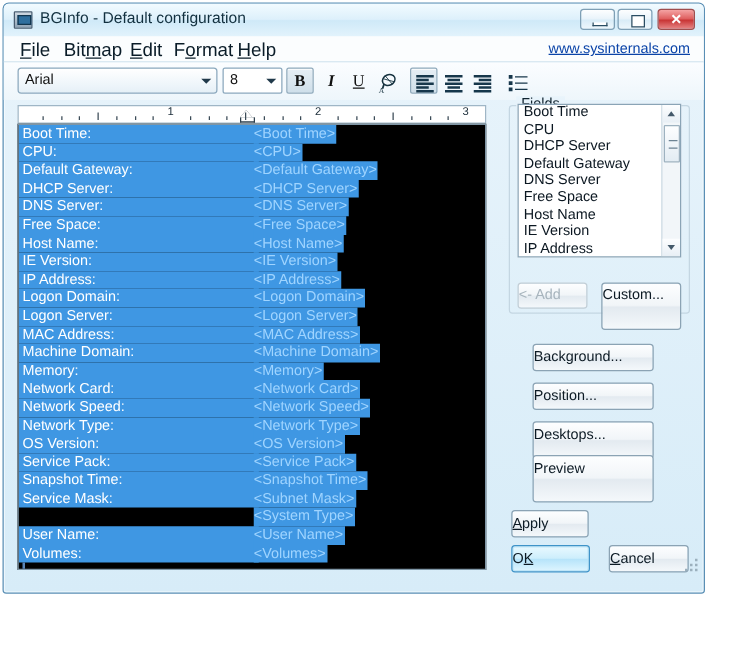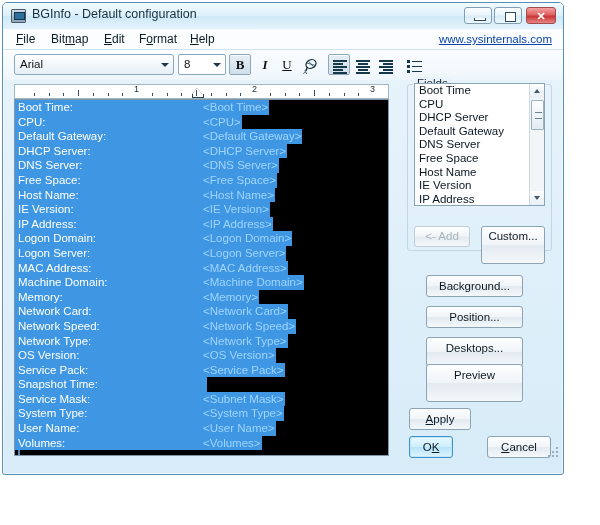--- a/index.html
+++ b/index.html
@@ -68,21 +68,21 @@
   }
 
   
   #menubar {
     position: absolute; left: 0; top: 26px; width: 100%; height: 21px;
     background: #fbfdfe;
     border-bottom: 1px solid #cfe2ee;
   }
   .menu-item {
     position: absolute; top: 3px;
-    font-size: 12px; color: #0a1c28; padding: 0 2px;
+    font-size: 15px; color: #0a1c28; padding: 0 2px;
     white-space: nowrap;
     text-align: right;
   }
   .menu-item u { text-decoration: underline; }
   #sysint-link {
     position: absolute; right: 11px; top: 4px;
     font-size: 11.5px; color: #0b44a8;
     text-decoration: underline; white-space: nowrap;
   }
 
@@ -248,38 +248,37 @@
   #sb-thumb::after {
     content: ""; position: absolute; left: 3px; top: 11px; width: 7px; height: 5px;
     border-top: 1px solid #6d8393; border-bottom: 1px solid #6d8393;
   }
 
   .btn {
     position: absolute;
     border: 1px solid #8ba3b4; border-radius: 3px;
     background: linear-gradient(180deg,#fdfeff 0%, #f1f5f8 48%, #e3eaf0 52%, #f4f8fb 100%);
     font-size: 11.5px; color: #0c1a24;
-    text-align: center;
   }
   .btn.disabled { color: #a7b4bd; border-color: #c2ced6; }
   .btn.focus-default {
     border: 1px solid #3f93c8;
     background: linear-gradient(180deg,#eaf9ff 0%, #cdeefc 48%, #b6e4fa 52%, #dff5ff 100%);
     box-shadow: 0 0 0 1px #bfe6f8 inset;
   }
   .btn u { text-decoration: underline; }
 
   #btn-add { left: 411px; top: 223px; width: 56px; height: 21px; line-height: 19px; }
   #btn-custom { left: 478px; top: 223px; width: 64px; height: 38px; line-height: 19px; }
   #btn-background { left: 423px; top: 272px; width: 97px; height: 22px; line-height: 20px; }
   #btn-position { left: 423px; top: 303px; width: 97px; height: 22px; line-height: 20px; }
   #btn-desktops { left: 423px; top: 334px; width: 97px; height: 30px; line-height: 20px; }
   #btn-preview { left: 423px; top: 361px; width: 97px; height: 38px; line-height: 20px; }
   #btn-apply { left: 406px; top: 405px; width: 62px; height: 22px; line-height: 20px; }
-  #btn-ok { left: 406px; top: 433px; width: 44px; height: 22px; line-height: 20px; }
+  #btn-ok { left: 406px; top: 433px; width: 63px; height: 22px; line-height: 20px; }
   #btn-cancel { left: 484px; top: 433px; width: 64px; height: 22px; line-height: 20px; }
 
   #resize-grip {
     position: absolute; right: 4px; bottom: 16px; width: 11px; height: 11px;
   }
   #resize-grip i {
     position: absolute; width: 2px; height: 2px; background: #9bb0bd;
   }
 </style>
 </head>
@@ -483,27 +482,27 @@
         <div class="edit-line">
           <span class="lbl">OS Version:</span>
           <span class="fld">&lt;OS Version&gt;</span>
         </div>
         <div class="edit-line">
           <span class="lbl">Service Pack:</span>
           <span class="fld">&lt;Service Pack&gt;</span>
         </div>
         <div class="edit-line">
           <span class="lbl">Snapshot Time:</span>
+          <span class="fld">&lt;Snapshot Time&gt;</span>
         </div>
         <div class="edit-line">
           <span class="lbl">Service Mask:</span>
           <span class="fld">&lt;Subnet Mask&gt;</span>
         </div>
         <div class="edit-line">
-          <span class="lbl">System Type:</span>
           <span class="fld">&lt;System Type&gt;</span>
         </div>
         <div class="edit-line">
           <span class="lbl">User Name:</span>
           <span class="fld">&lt;User Name&gt;</span>
         </div>
         <div class="edit-line">
           <span class="lbl">Volumes:</span>
           <span class="fld">&lt;Volumes&gt;</span>
         </div>

